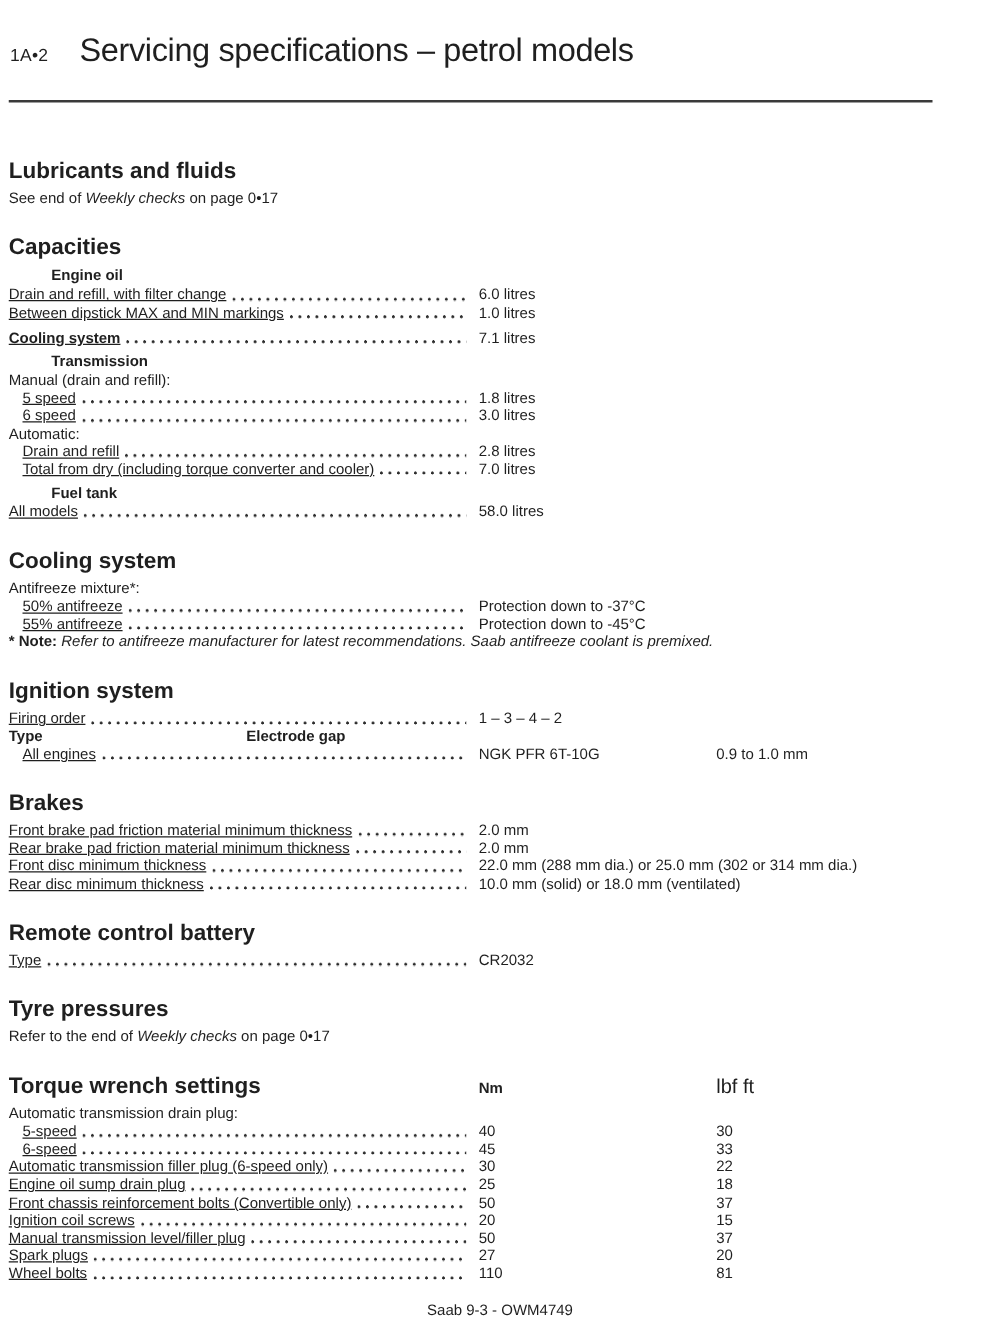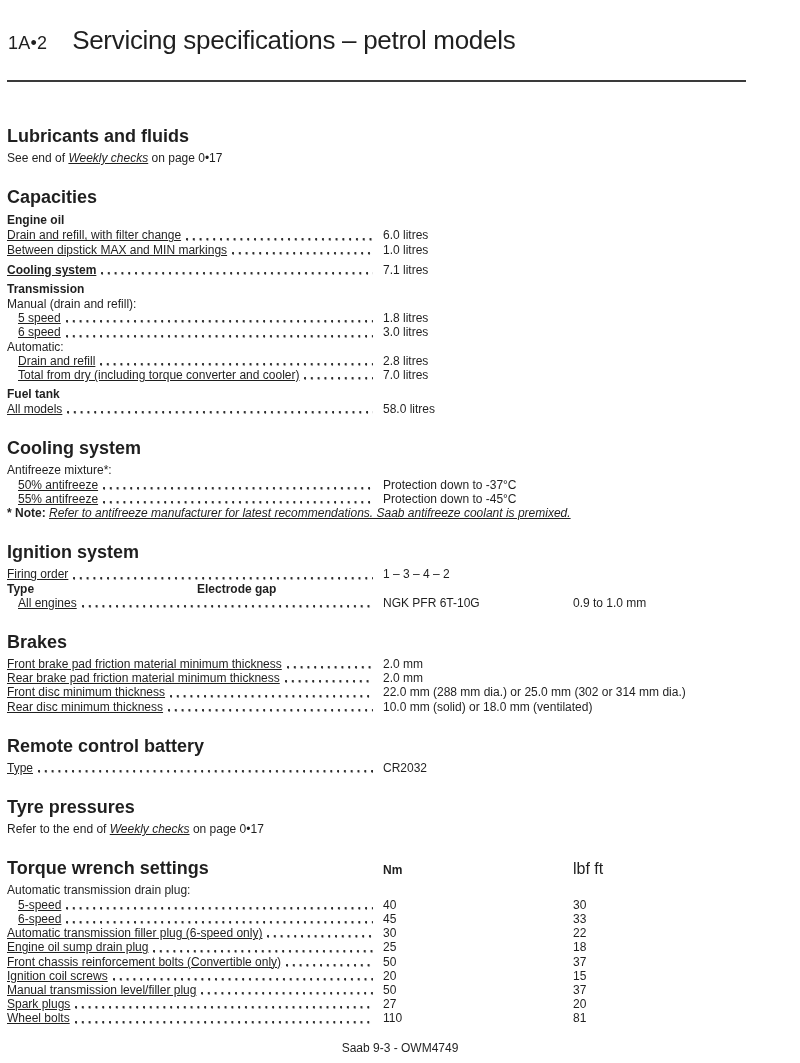--- a/index.html
+++ b/index.html
@@ -12,21 +12,21 @@
     overflow: hidden;
   }
   .page-header {
     margin: 0 54px 0 7px;
     padding: 9px 0 8px 1px;
     border-bottom: 2px solid #3a3a3a;
     display: flex;
     align-items: baseline;
     gap: 9px;
   }
-  .page-number { font-size: 18px; letter-spacing: 0.2px; }
+  .page-number { font-size: 14px; letter-spacing: 0.2px; }
   .page-title { font-size: 26px; font-weight: 400; margin: 16px; letter-spacing: -0.3px; }
 
   .content { margin: 0 28px 0 7px; }
   .section { margin-top: 22px; }
   .section:first-child { margin-top: 44px; }
   .section-heading-flex { display: flex; align-items: baseline; margin: 0 0 4px 0; }
   .hlead { width: 376px; flex: none; }
   .section-heading { font-size: 18px; font-weight: bold; margin: 0; display: inline; }
   .hcol1 { min-width: 190px; font-size: 12px; font-weight: bold; }
   .hcol2 { font-size: 16px; font-weight: normal; }
@@ -41,24 +41,24 @@
     height: 3px;
     margin: 0 10px 2px 5px;
     background-image: radial-gradient(circle at 1.1px 1.4px, #2c2c2c 1.05px, transparent 1.35px);
     background-size: 6.8px 3px;
     background-repeat: repeat-x;
   }
   .val1 { min-width: 190px; white-space: nowrap; }
   .val2 { white-space: nowrap; }
   .bold { font-weight: bold; }
   .gap { margin-top: 6px; }
-  .subheading { font-size: 12px; font-weight: bold; line-height: 15px; margin-top: 5px; }
+  .subheading { font-size: 12px; font-weight: bold; line-height: 15px; margin-top: 5px; margin-left: 34px; }
   .plainrow { font-size: 12px; line-height: 14.2px; }
   .segments { font-size: 12px; line-height: 14.4px; margin: 0; }
-  .seg-italic { font-style: italic; text-decoration: underline; }
+  .seg-italic { font-style: italic; }
   .seg-bold { font-weight: bold; margin-top: 16px; }
   .page-footer {
     position: absolute;
     bottom: 8px; left: 0;
     width: 100%;
     text-align: center;
     font-size: 12px;
   }
 </style>
 </head>

